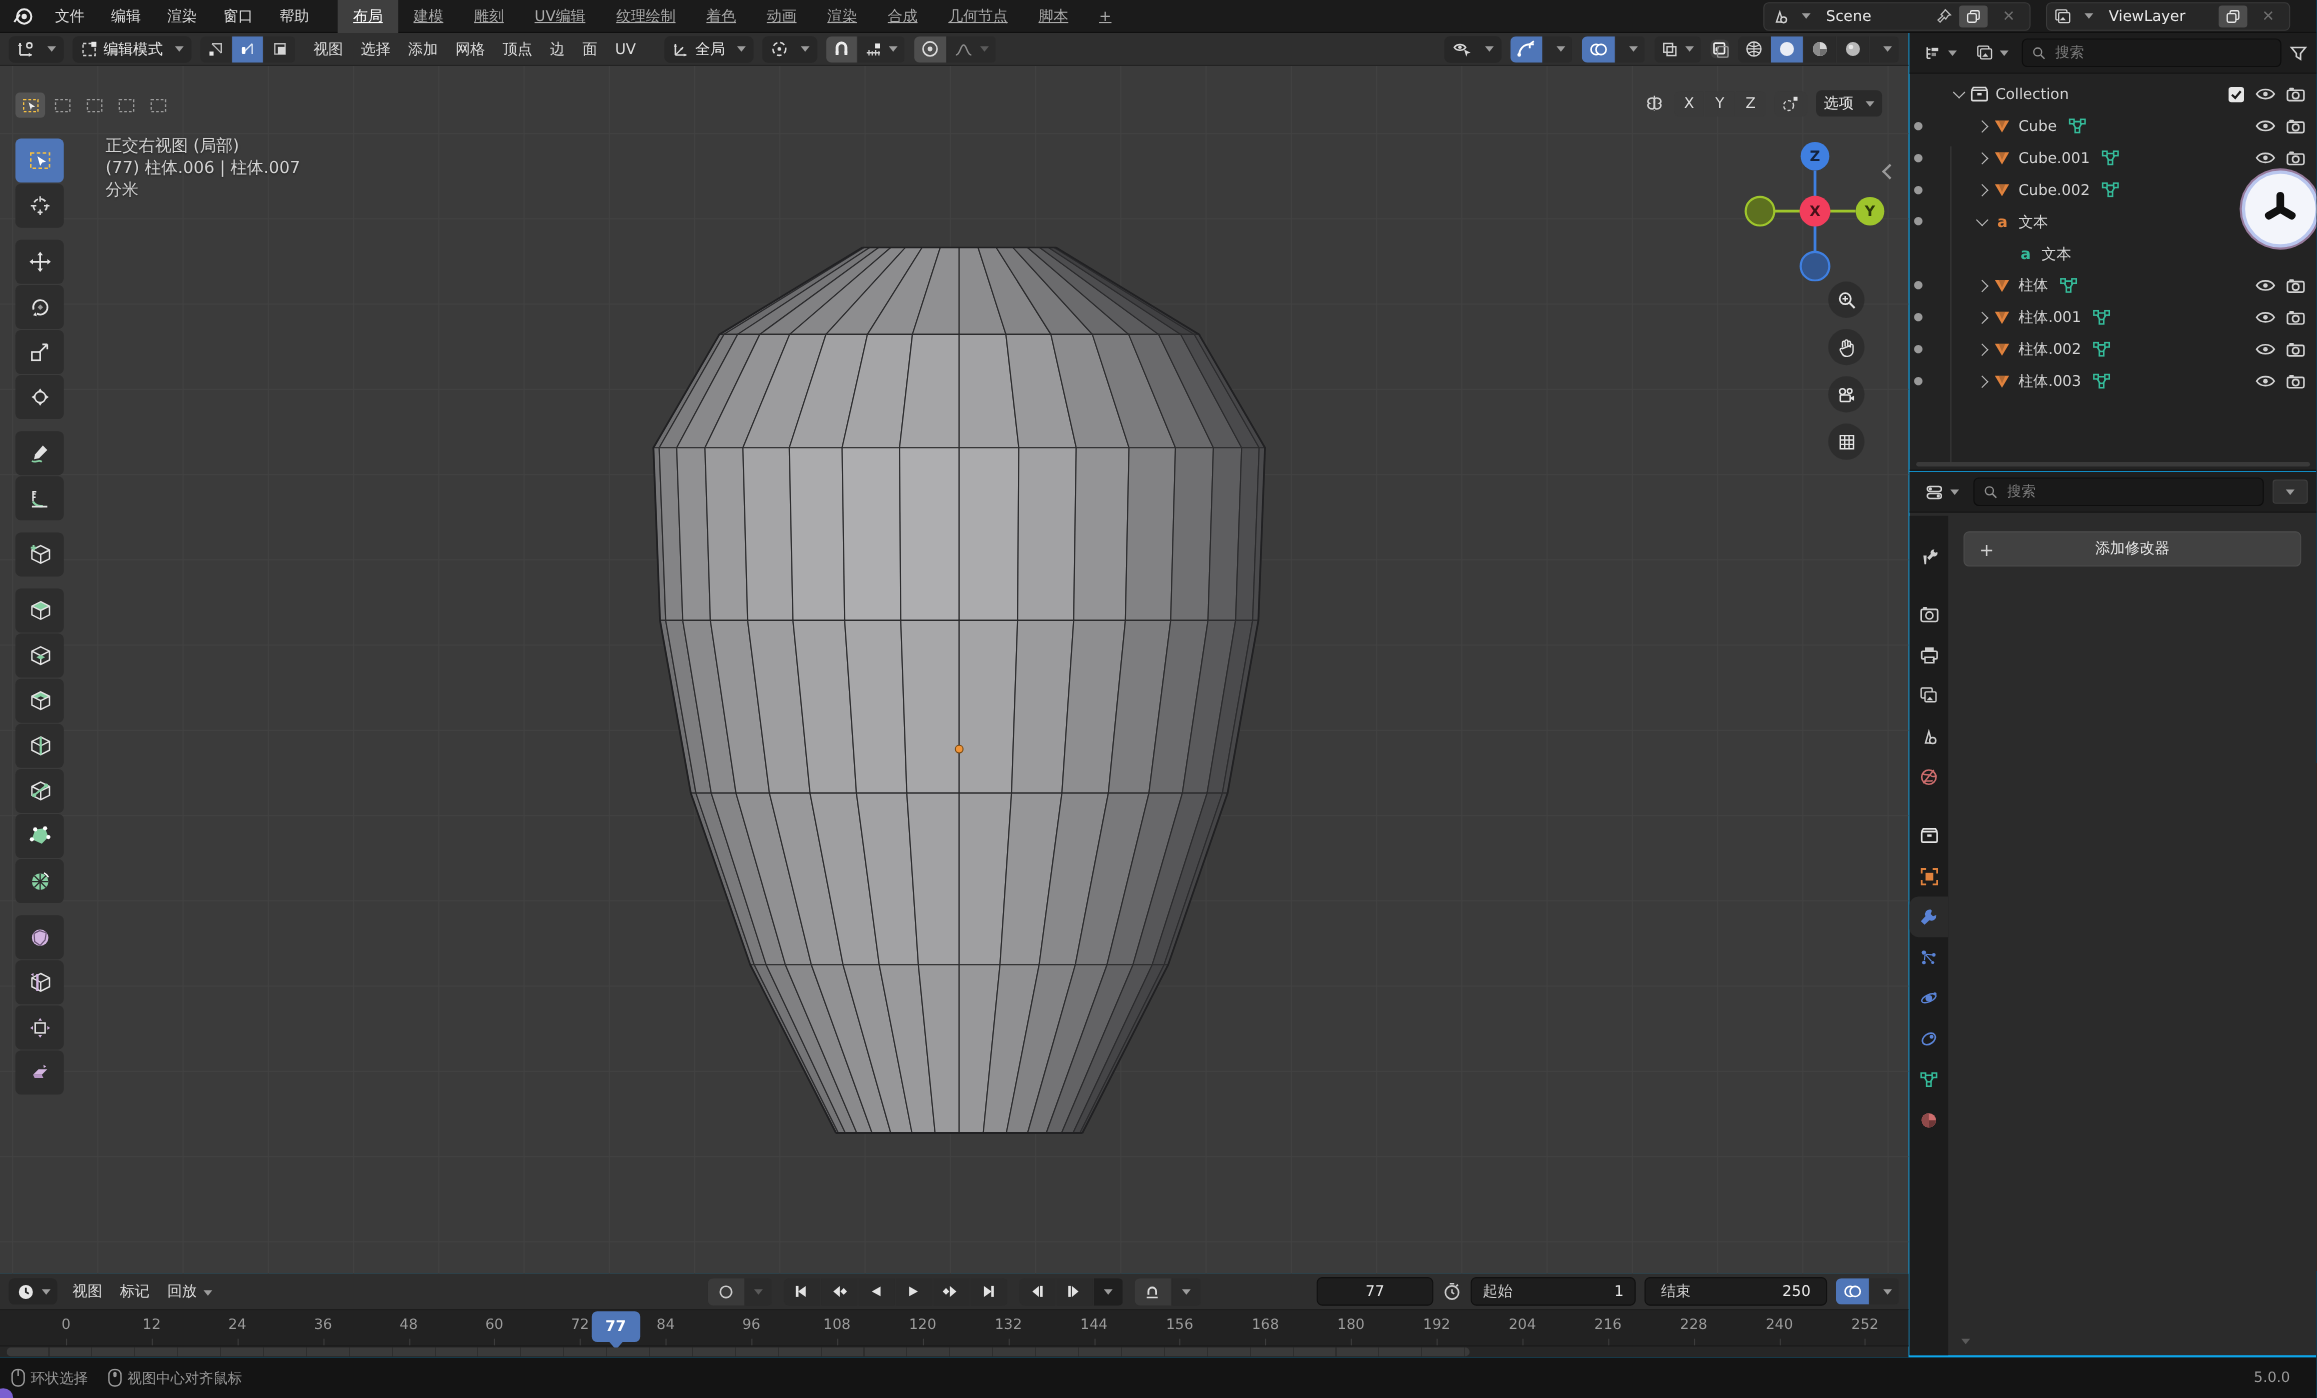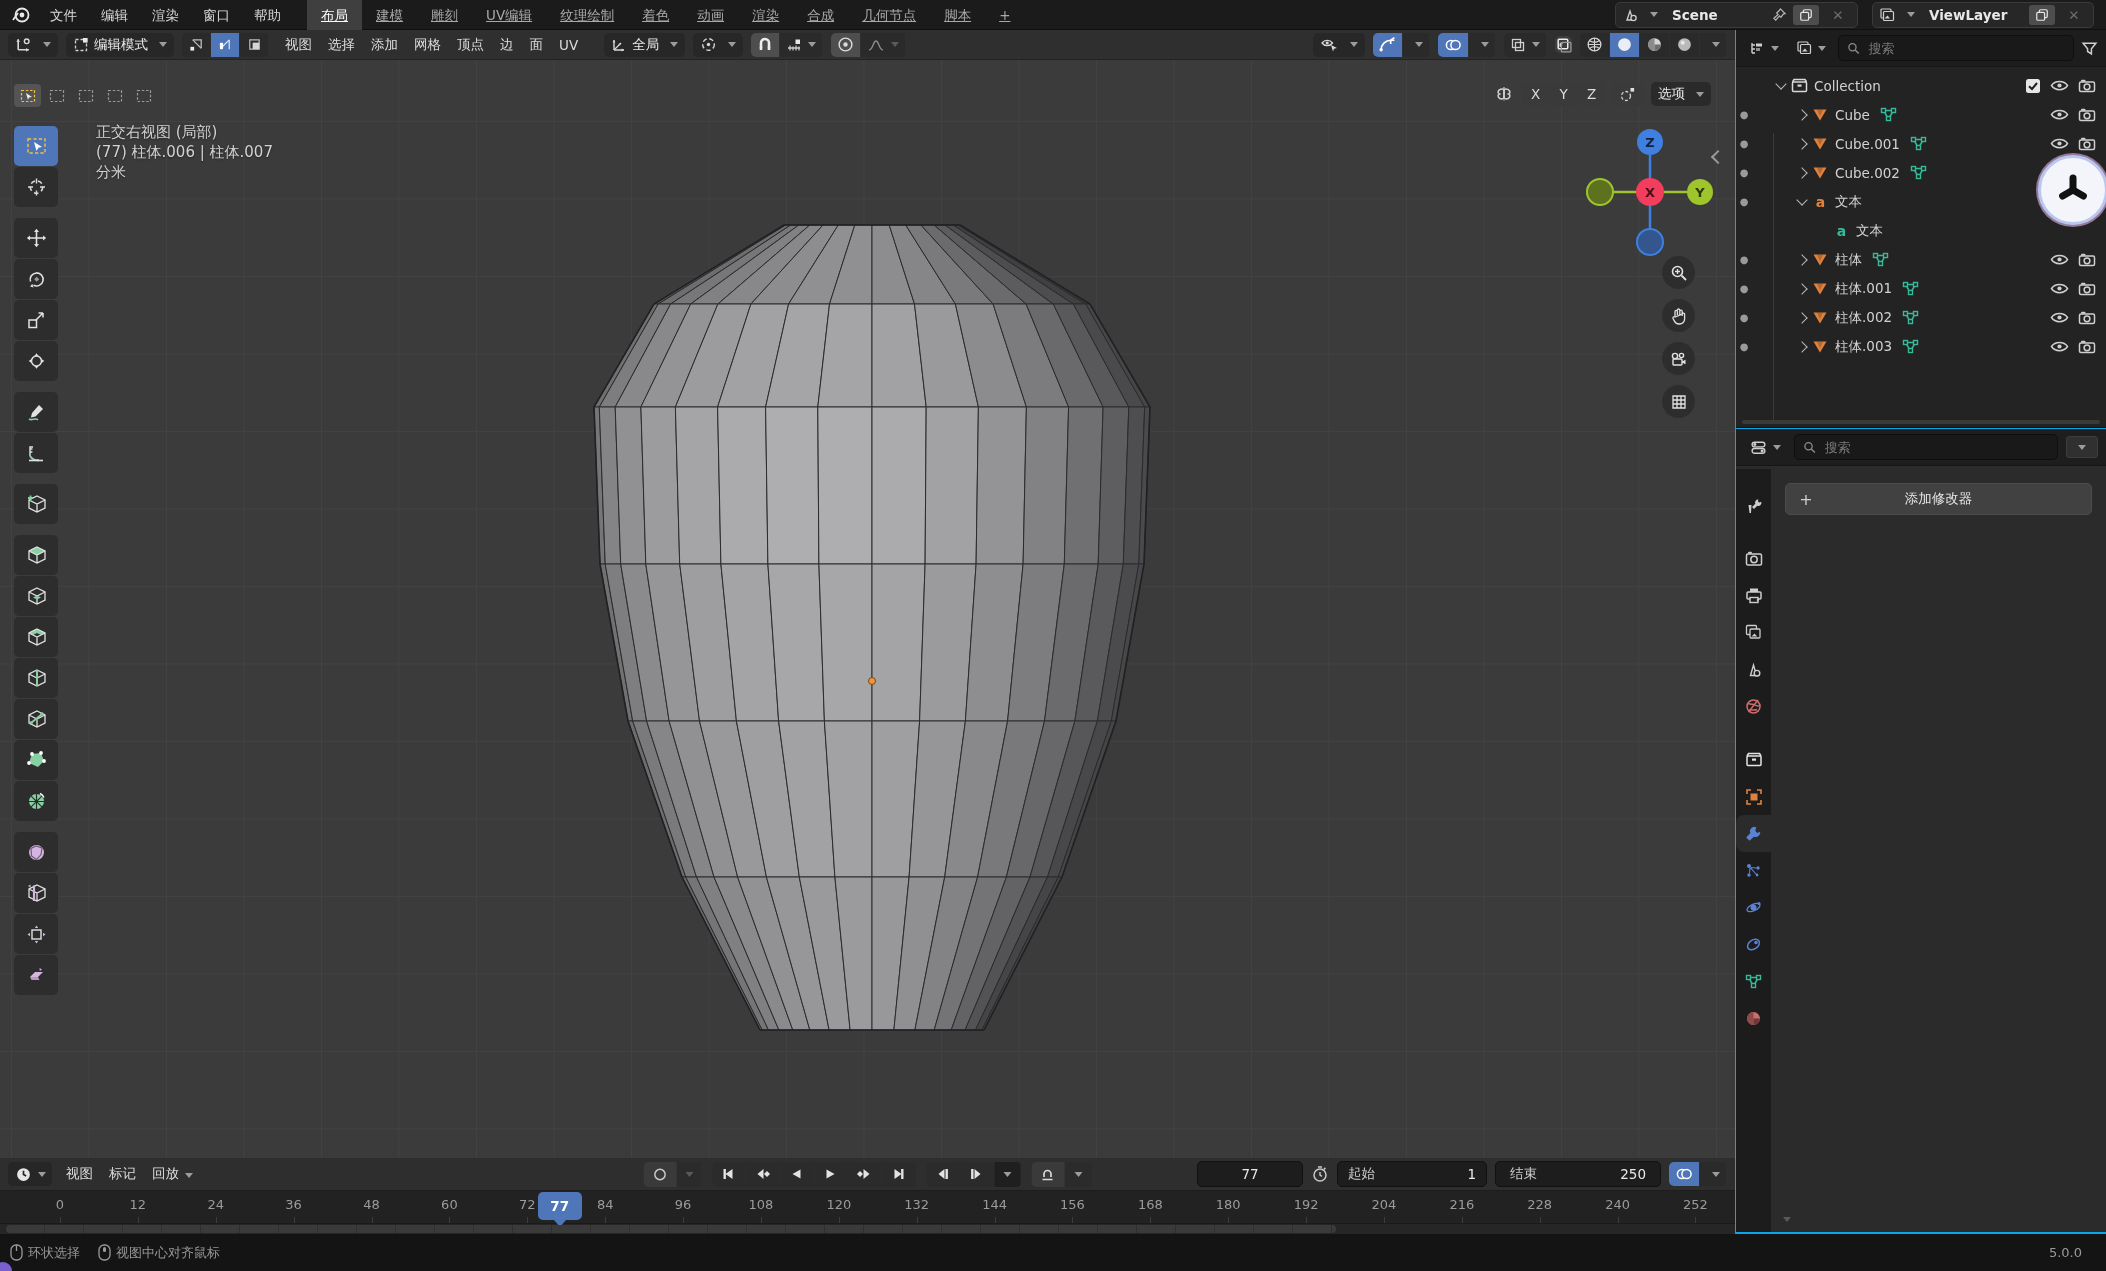--- a/index.html
+++ b/index.html
@@ -10,21 +10,21 @@
   .flex{display:flex;align-items:center;}
   .chev{width:0;height:0;border-left:4px solid transparent;border-right:4px solid transparent;
         border-top:5px solid #9c9c9c;display:inline-block;margin-left:6px;flex:0 0 auto;}
   .chev.dim{border-top-color:#5a5a5a;}
   
   .topbar{left:0;top:0;width:2106px;height:30px;background:#1b1b1b;display:flex;align-items:center;
           border-bottom:1px solid #101010;box-sizing:border-box;padding-left:10px;}
   .menu-item{padding:0 12px;height:30px;line-height:30px;color:#d8d8d8;cursor:default;}
   .ws-tab{padding:12px 14px;height:26px;line-height:26px;border-radius:5px;color:#a9a9a9;margin:0 0;text-decoration:underline;}
   .ws-tab.active{background:#3f3f3f;color:#fdfdfd;}
-  .tb-right{margin-left:auto;display:flex;align-items:flex-end;gap:14px;margin-right:12px;font-weight:bold;}
+  .tb-right{margin-left:auto;display:flex;align-items:flex-end;gap:14px;margin-right:24px;}
   .id-widget{display:flex;align-items:center;background:#272727;border:1px solid #3a3a3a;
              border-radius:5px;height:24px;padding:0 6px;gap:6px;}
   .id-widget .name{color:#e8e8e8;padding:0 8px;min-width:86px;}
   .mini-btn{width:26px;height:20px;border-radius:3px;display:flex;align-items:center;justify-content:center;}
   .mini-btn.lit{background:#4d4d4d;}
   
   .hdr2{left:0;top:30px;width:1735px;height:30px;background:#2f2f2f;display:flex;align-items:center;
         padding:0 8px;box-sizing:border-box;border-bottom:1px solid #232323;gap:8px;}
   .widget{display:flex;align-items:center;background:#272727;border-radius:5px;height:24px;padding:0 7px;gap:5px;}
   .trio{display:flex;height:24px;border-radius:5px;overflow:hidden;}

